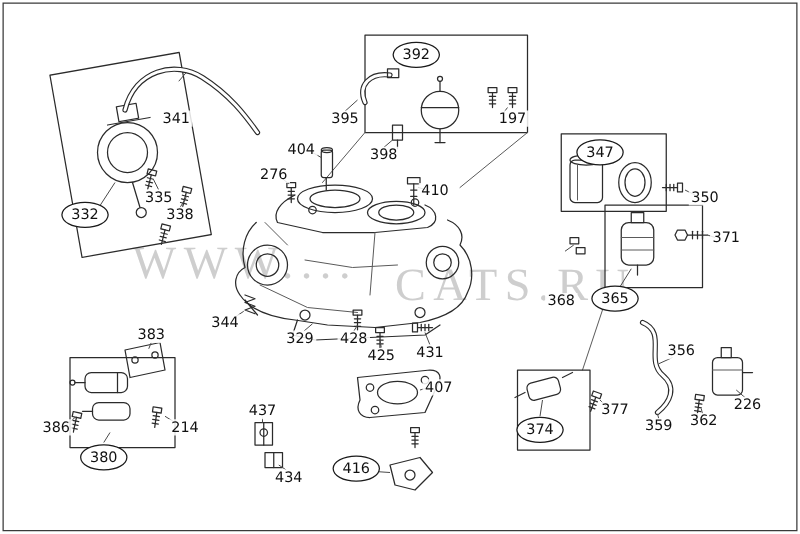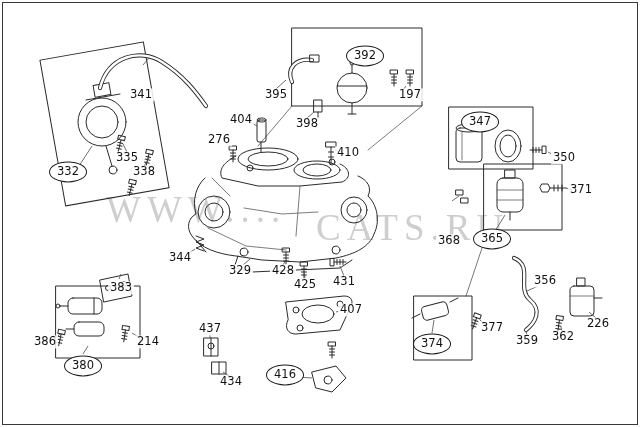--- a/index.html
+++ b/index.html
@@ -279,38 +279,38 @@
       <line x1="562" y1="331" x2="561" y2="327"></line>
       <line x1="596" y1="318" x2="589" y2="312"></line>
     </g>
   </svg>
 
   <div class="labels-layer">
       <div class="part-label" style="left: 141px; top: 71px; margin-top: 24px;">341</div>
       <div class="part-label circled" style="left: 68px; top: 172px;">332</div>
       <div class="part-label" style="left: 127px; top: 158px;">335</div>
       <div class="part-label" style="left: 144px; top: 172px;">338</div>
-      <div class="part-label circled" style="left: 333px; top: 56px; margin-left: 32px;">392</div>
+      <div class="part-label circled" style="left: 333px; top: 44px;">392</div>
       <div class="part-label" style="left: 276px; top: 95px;">395</div>
       <div class="part-label" style="left: 307px; top: 124px;">398</div>
       <div class="part-label" style="left: 410px; top: 95px;">197</div>
       <div class="part-label" style="left: 241px; top: 120px;">404</div>
       <div class="part-label" style="left: 219px; top: 140px;">276</div>
       <div class="part-label" style="left: 348px; top: 153px;">410</div>
       <div class="part-label circled" style="left: 480px; top: 122px;">347</div>
       <div class="part-label" style="left: 564px; top: 158px;">350</div>
       <div class="part-label" style="left: 581px; top: 190px;">371</div>
       <div class="part-label" style="left: 449px; top: 207px; margin-top: 34px;">368</div>
       <div class="part-label circled" style="left: 492px; top: 239px;">365</div>
       <div class="part-label" style="left: 180px; top: 258px;">344</div>
       <div class="part-label" style="left: 240px; top: 271px; text-align: center;">329</div>
       <div class="part-label" style="left: 283px; top: 271px;">428</div>
       <div class="part-label" style="left: 305px; top: 285px;">425</div>
       <div class="part-label" style="left: 344px; top: 282px;">431</div>
-      <div class="part-label" style="left: 121px; top: 268px; margin-top: 20px;">383</div>
+      <div class="part-label" style="left: 121px; top: 268px;">383</div>
       <div class="part-label" style="left: 45px; top: 342px;">386</div>
       <div class="part-label" style="left: 148px; top: 342px;">214</div>
       <div class="part-label circled" style="left: 83px; top: 366px;">380</div>
       <div class="part-label" style="left: 210px; top: 329px;">437</div>
       <div class="part-label" style="left: 231px; top: 382px;">434</div>
       <div class="part-label" style="left: 351px; top: 310px;">407</div>
       <div class="part-label circled" style="left: 285px; top: 375px;">416</div>
       <div class="part-label circled" style="left: 432px; top: 344px;">374</div>
       <div class="part-label" style="left: 492px; top: 328px;">377</div>
       <div class="part-label" style="left: 545px; top: 281px;">356</div>

